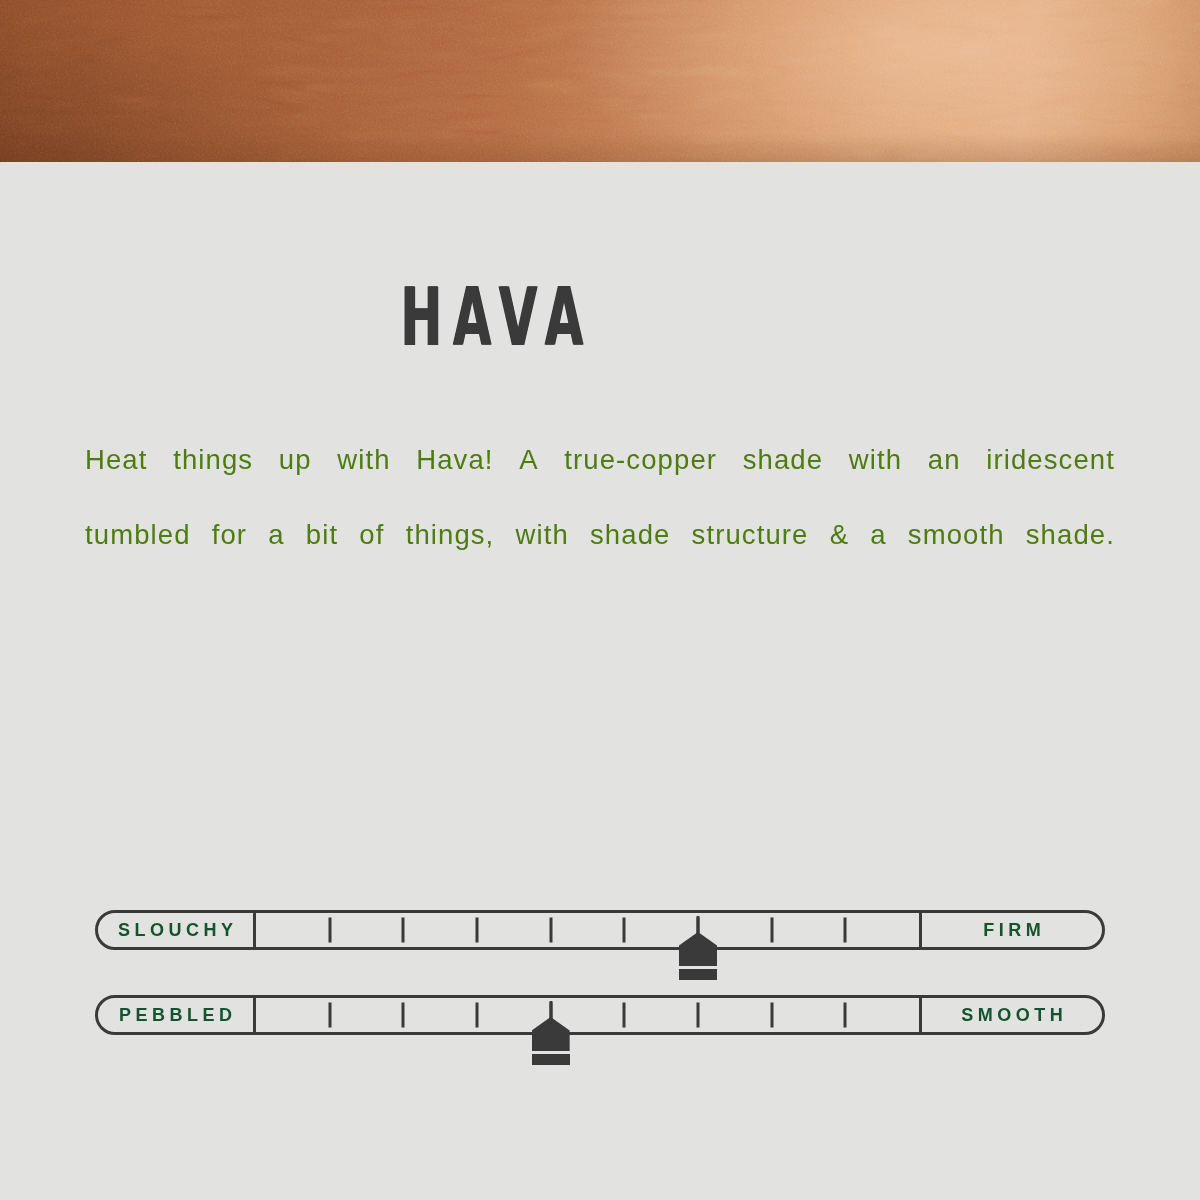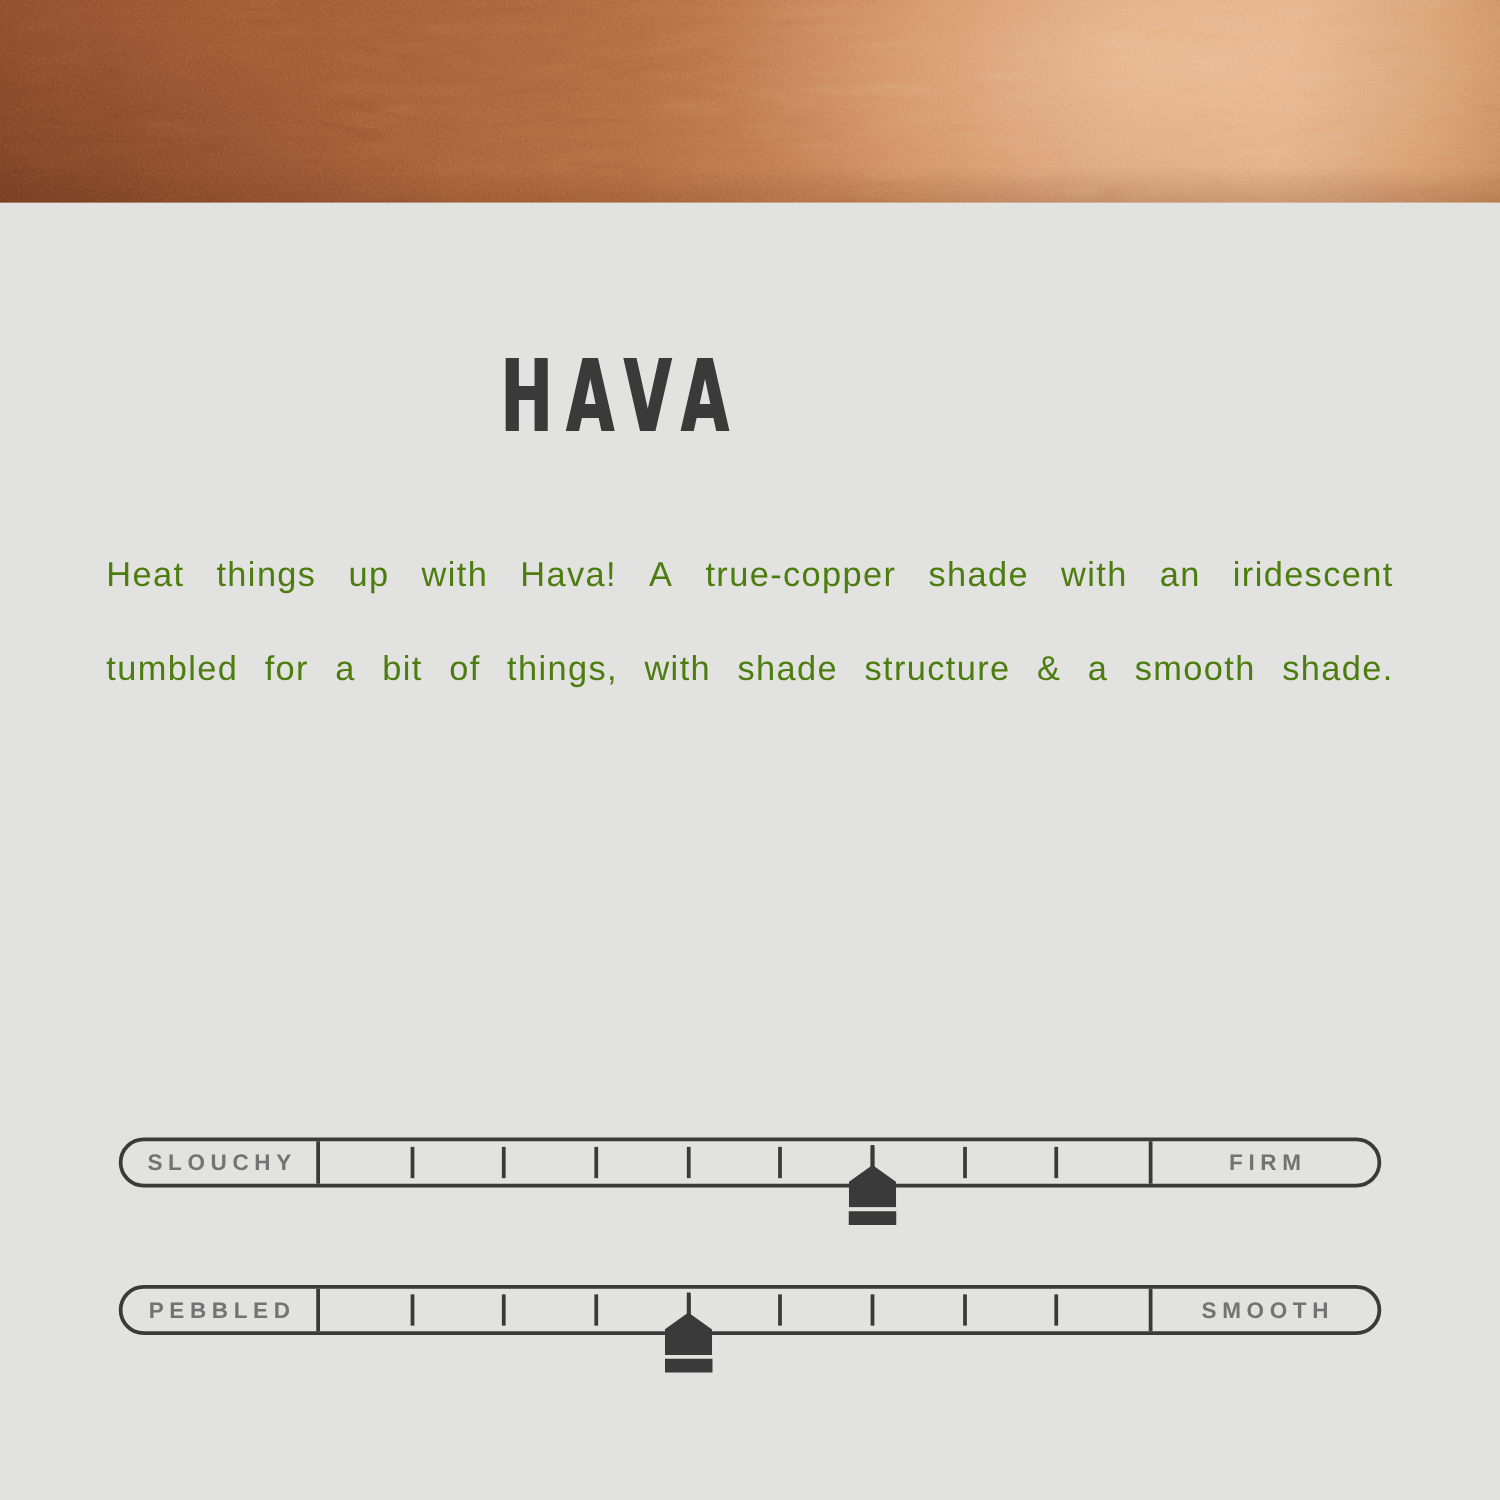--- a/index.html
+++ b/index.html
@@ -51,41 +51,41 @@
   .desc .line.center { display:block; text-align:center; line-height:75.6px; word-spacing:7px; }
 
   
   .slider {
     position:absolute; left:95px; width:1010px; height:40px;
     border:3px solid #3a3a3a; border-radius:21px;
     display:flex; background:transparent;
   }
   .slider-cap {
     display:flex; align-items:center; justify-content:center;
-    color:#737373; font-weight:bold; font-size:18px;
+    color:#14532d; font-weight:bold; font-size:18px;
     letter-spacing:4.5px; text-indent:4.5px; white-space:nowrap;
   }
   .cap-left  { width:158px; border-right:3px solid #3a3a3a; }
   .cap-right { width:183px; border-left:3px solid #3a3a3a; }
   .slider-track { flex:1; position:relative; }
   .tick {
     position:absolute; top:50%; transform:translate(-50%,-50%);
     width:3px; height:25px; background:#3a3a3a;
   }
   .marker { position:absolute; top:-3px; width:38px; height:84px;
     transform:translateX(-50%); z-index:2; }
   .marker-stem { position:absolute; left:50%; transform:translateX(-50%);
     top:6px; width:3px; height:18px; background:#3a3a3a; }
   .marker-head { position:absolute; left:0; top:22px; width:38px; height:34px;
     background:#3a3a3a;
     clip-path:polygon(50% 0, 100% 40%, 100% 100%, 0 100%, 0 40%); }
   .marker-base { position:absolute; left:0; top:59px; width:38px; height:11px;
     background:#3a3a3a; }
   #slider-0 { top:910px; }
-  #slider-1 { top:1028px;text-align:right; }
+  #slider-1 { top:995px;text-align:right; }
 </style>
 </head>
 <body>
 
 <div class="hero">
   <svg class="hero-noise" xmlns="http://www.w3.org/2000/svg" width="1200" height="162">
     <filter id="grainA">
       <feTurbulence type="fractalNoise" baseFrequency="0.55" numOctaves="3" stitchTiles="stitch" seed="7"></feTurbulence>
       <feColorMatrix type="saturate" values="0"></feColorMatrix>
     </filter>

